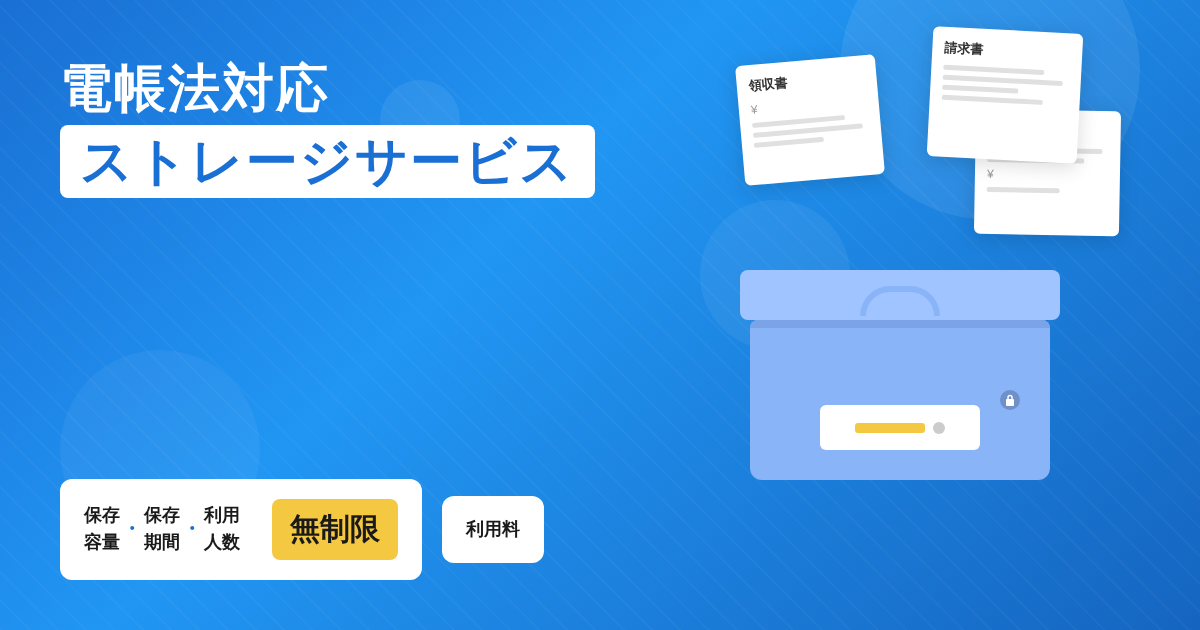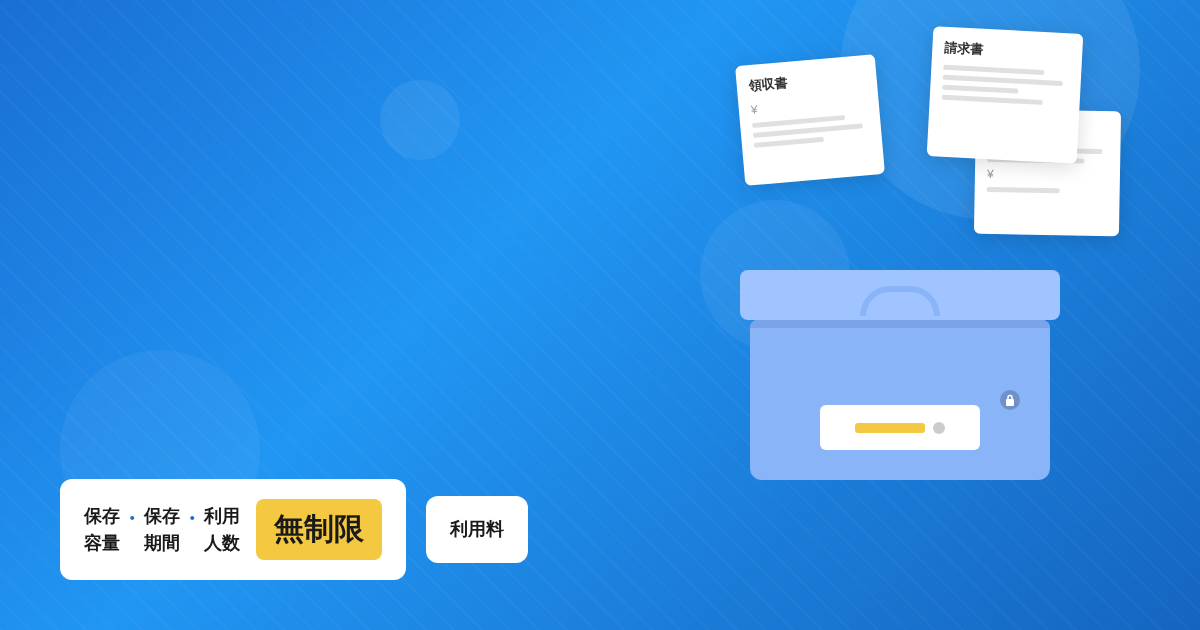--- a/index.html
+++ b/index.html
@@ -143,20 +143,21 @@
     }
 
     .card-highlight {
       background: #f5c842;
       border-radius: 8px;
       padding: 10px 18px;
       font-size: 30px;
       font-weight: 900;
       color: #1a1a1a;
       white-space: nowrap;
+      margin-left: 16px;
     }
 
     .card-dot {
       font-size: 20px;
       font-weight: 900;
       color: #1a6fd4;
       margin: 0 -4px;
     }
 
     
@@ -325,27 +326,33 @@
 <div class="banner">
   <div class="bg-lines"></div>
   <div class="bg-circle bg-circle-1"></div>
   <div class="bg-circle bg-circle-2"></div>
   <div class="bg-circle bg-circle-3"></div>
   <div class="bg-circle bg-circle-4"></div>
 
   <div class="left-content">
 
 
+    <div class="main-title">
+      <span class="title-line1">電帳法対応</span>
+      <div class="title-line2-wrapper">
+        <span class="title-line2">ストレージサービス</span>
+      </div>
+    </div>
   </div>
 
   <div class="bottom-cards">
 
     <div class="card">
       <div class="card-left-text">
-        <div style="display:flex; align-items:flex-start; gap:6px;">
+        <div style="display:flex; align-items:center; gap:6px;font-family:Liberation Mono, monospace;">
           <span>保存<br>容量</span>
           <span class="card-dot">・</span>
           <span>保存<br>期間</span>
           <span class="card-dot">・</span>
           <span>利用<br>人数</span>
         </div>
       </div>
       <div class="card-highlight">無制限</div>
     </div>
 

